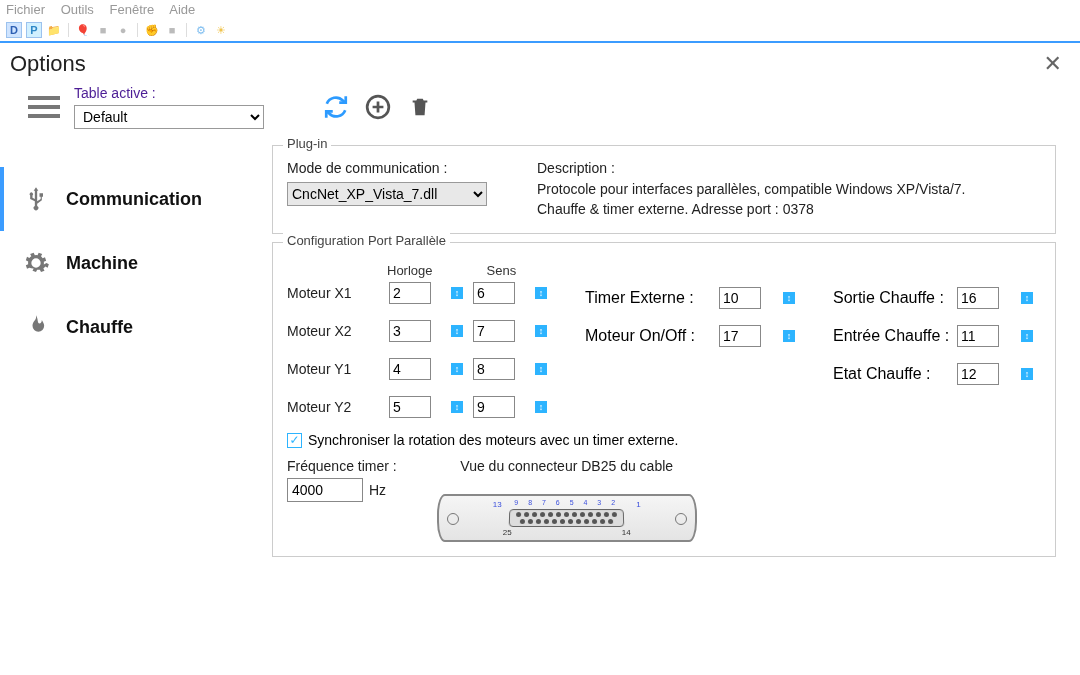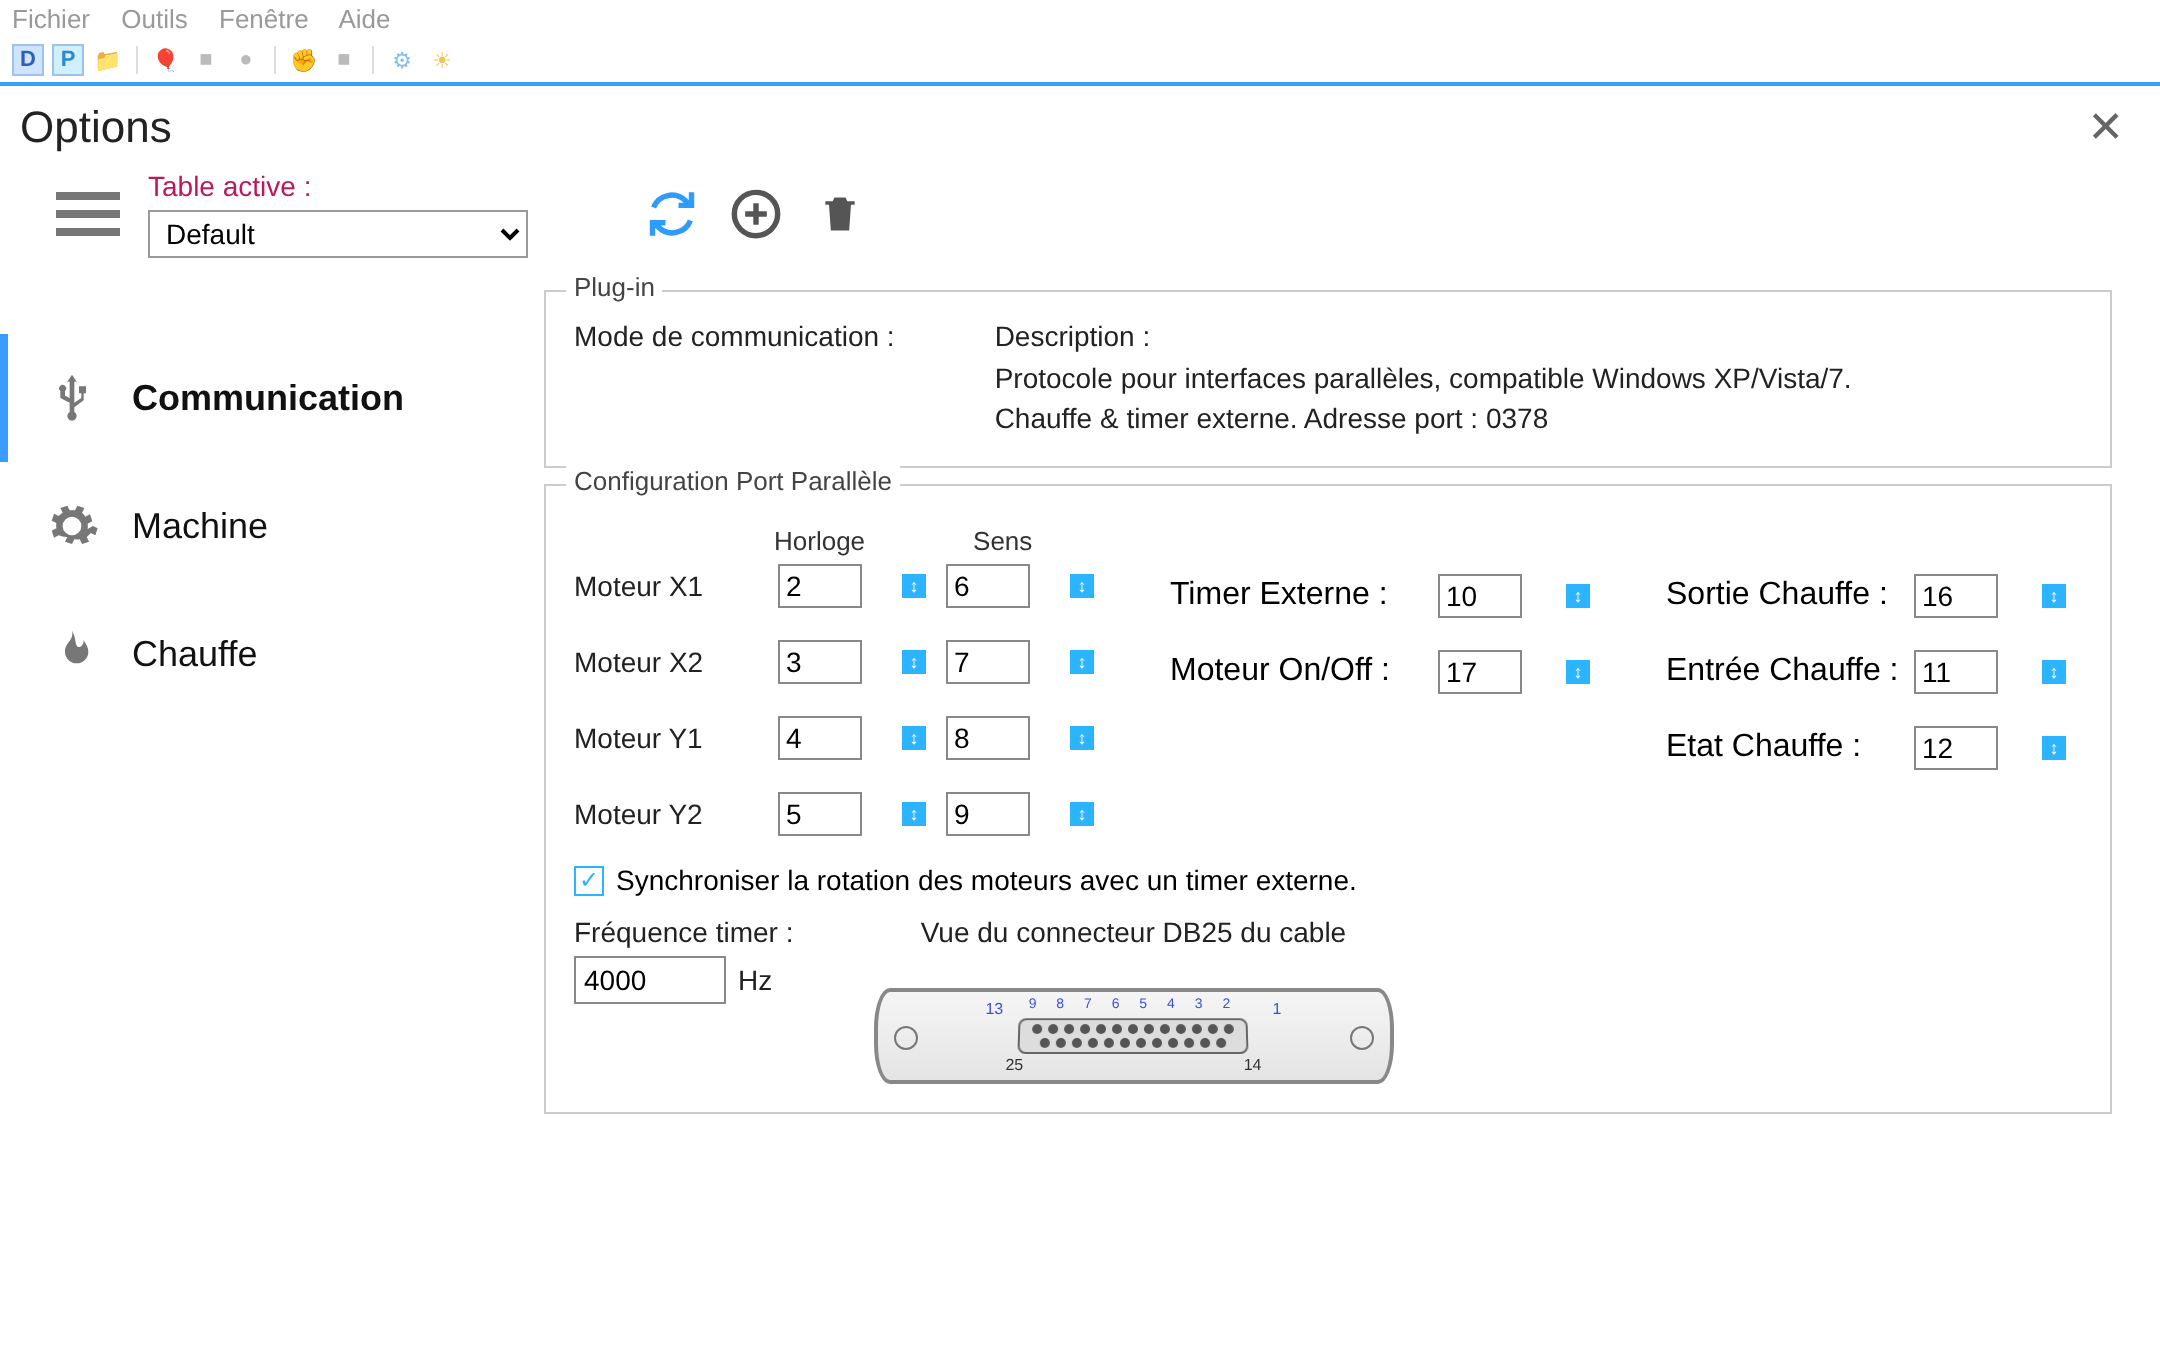--- a/index.html
+++ b/index.html
@@ -12,26 +12,26 @@
 .sq-d { background:#cfe4ff; color:#2d5fb3; font-weight:bold; border:1px solid #9cc2ee; }
 .sq-p { background:#d1f0ff; color:#3088c7; font-weight:bold; border:1px solid #9cc2ee; }
 .folder { color:#f0b94e; }
 .win-header { display:flex; justify-content:space-between; align-items:center; padding: 8px 18px 4px 10px; }
 .win-header h1 { font-size: 22px; font-weight: 400; color:#222; }
 .close-x { font-size: 22px; color:#666; cursor:pointer; }
 .table-row { display:flex; align-items:center; gap: 14px; padding: 4px 10px 8px 28px; }
 .burger { display:flex; flex-direction:column; gap:5px; cursor:pointer; }
 .burger div { width:32px; height:4px; background:#777; }
 .table-col { display:flex; flex-direction:column; gap:4px; }
-.table-col label { font-size: 14px; color:#be185d; }
+.table-col label { font-size: 14px; color:#4c1d95; }
 .table-col select { width: 190px; height: 26px; font-size: 14px; padding: 0 4px; border:1px solid #aaa; }
 .iconbtn { width:28px; height:28px; display:inline-flex; align-items:center; justify-content:center; cursor:pointer; }
 .main { display:flex; }
 .sidebar { width: 280px; padding-top: 30px; }
-.side-item { display:flex; align-items:center; gap:14px; padding: 18px 0 18px 20px; font-size: 18px; color:#111; cursor:pointer; }
+.side-item { display:flex; align-items:center; gap:14px; padding: 18px 0 18px 20px; font-size: 18px; color:#111; cursor:pointer;font-weight:bold; }
 .side-item.active { border-left: 4px solid #3b9cff; padding-left: 16px; font-weight: 700; }
 .side-item .sicon { width: 32px; color:#777; display:flex; justify-content:center; }
 .content { flex:1; padding-right: 24px; }
 .group { border:1px solid #ccc; margin: 8px 0; padding: 10px 14px 14px; position: relative; }
 .group > .legend { position: absolute; top:-10px; left: 10px; background:#fff; padding:0 4px; font-size:13px; color:#444; }
 .row { display:flex; gap: 10px; align-items:flex-start; margin-top:4px; }
 .col { display:flex; flex-direction:column; gap: 4px; justify-content: flex-end; }
 .plugin-desc { font-size: 14px; color:#222; line-height: 1.4; max-width: 440px; }
 .lbl { font-size: 14px; color:#222; }
 select.combo { width:200px; height:24px; font-size:14px; background:#e8e8e8; border:1px solid #999; }
@@ -156,20 +156,23 @@
       <span>Chauffe</span>
     </div>
   </div>
 
   <div class="content">
     <div class="group">
       <span class="legend">Plug-in</span>
       <div class="row">
         <div class="col" style="gap:6px">
           <span class="lbl">Mode de communication :</span>
+          <select class="combo">
+            <option>CncNet_XP_Vista_7.dll</option>
+          </select>
         </div>
         <div class="col" style="margin-left:40px">
           <span class="lbl">Description :</span>
           <div class="plugin-desc">Protocole pour interfaces parallèles, compatible Windows XP/Vista/7. Chauffe &amp; timer externe. Adresse port : 0378</div>
         </div>
       </div>
     </div>
 
     <div class="group">
       <span class="legend">Configuration Port Parallèle</span>

